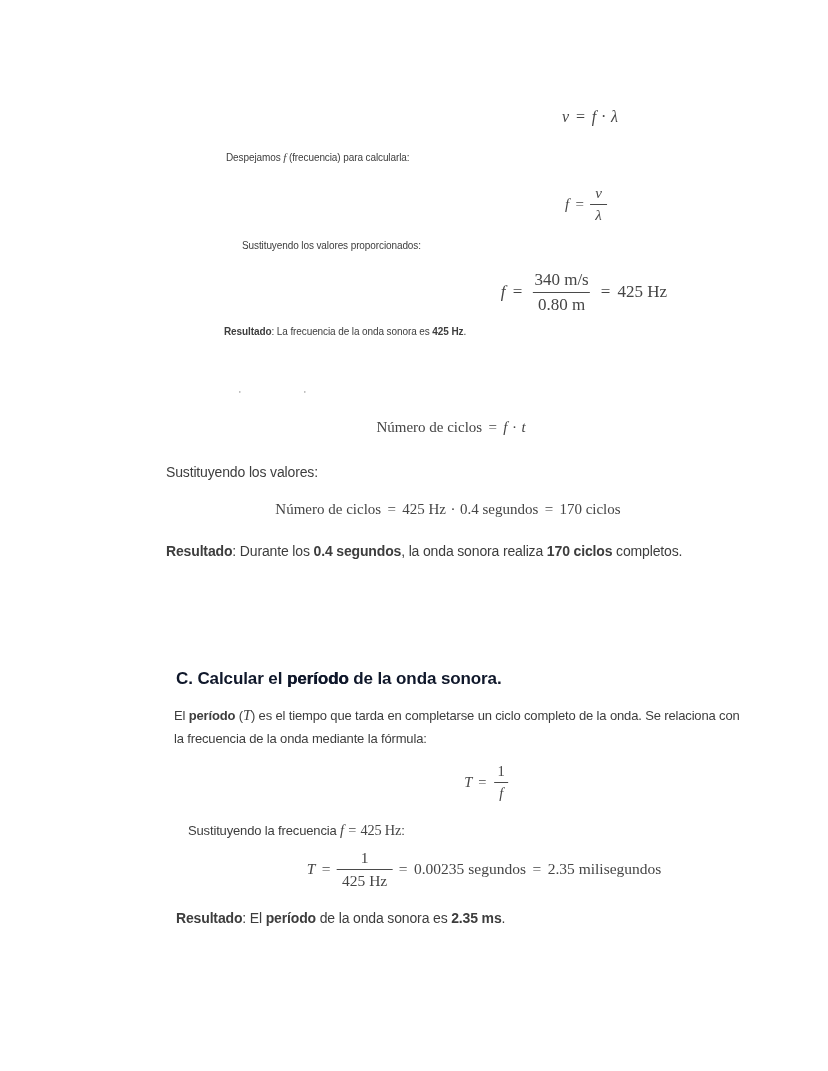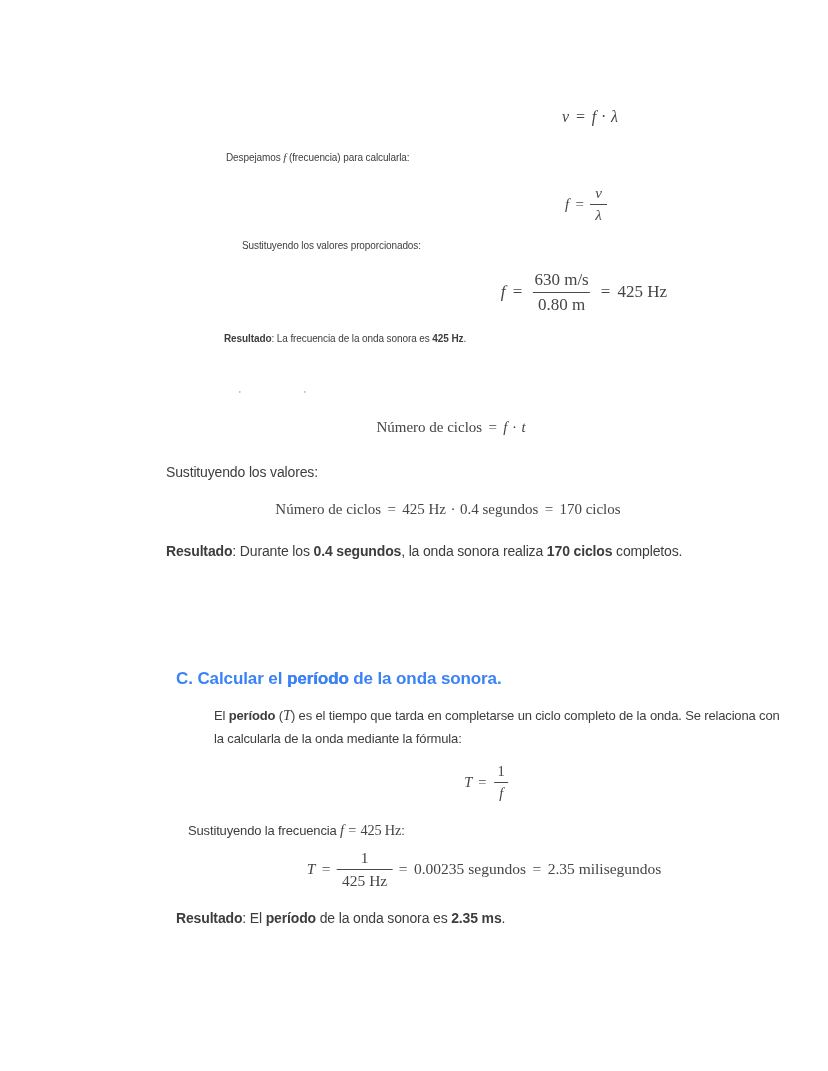--- a/index.html
+++ b/index.html
@@ -33,24 +33,24 @@
   .mi { font-style: italic; }
   .eq { margin: 0 0.42em; }
   .dot { margin: 0 0.30em; }
   .frac { display: inline-flex; flex-direction: column; align-items: center; line-height: 1.28; }
   .frac .num { padding: 0 5px 1px; }
   .frac .den { border-top: 1px solid #4a4a4a; padding: 1px 5px 0; }
 
   .imath { font-family: "Liberation Serif", "DejaVu Serif", serif; font-style: italic; font-size: 1.12em; color: #454545; }
   .iserif { font-family: "Liberation Serif", "DejaVu Serif", serif; font-size: 1.1em; color: #454545; }
 
-  .heading { font-size: 17px; font-weight: 700; color: #3b82f6; letter-spacing: -0.1px; }
+  .heading { font-size: 17px; font-weight: 700; color: #0f172a; letter-spacing: -0.1px; }
   .heading .xb { text-shadow: 0.4px 0 0 currentColor; }
 
-  .para { white-space: nowrap; line-height: 23px; margin-left: 40px; }
+  .para { white-space: nowrap; line-height: 23px; }
   .stray { font-size: 9px; color: #8a8a8a; }
 </style>
 </head>
 <body>
 
 <div class="page">
 
   <div class="mrow math" style="left:590px; top:108px; font-size:16px;">
     <span class="mi">v</span>
     <span class="eq">=</span>
@@ -73,28 +73,28 @@
   </div>
 
   <div class="abs sans s14" style="left:242px; top:240px;">
     <span>Sustituyendo los valores proporcionados:</span>
   </div>
 
   <div class="mrow math" style="left:584px; top:269px; font-size:17px;">
     <span class="mi">f</span>
     <span class="eq">=</span>
     <span class="frac">
-      <span class="num">630 m/s</span>
+      <span class="num">340 m/s</span>
       <span class="den">0.80 m</span>
     </span>
     <span class="eq">=</span>
     <span>425 Hz</span>
   </div>
 
-  <div class="abs sans s14" style="left:224px; top:333px;">
+  <div class="abs sans s14" style="left:224px; top:326px;">
     <b>Resultado</b><span>: La frecuencia de la onda sonora es </span><b>425 Hz</b><span>.</span>
   </div>
 
   <span class="abs stray" style="left:239px; top:389px;">'</span>
   <span class="abs stray" style="left:304px; top:389px;">'</span>
 
   <div class="mrow math" style="left:451px; top:419px; font-size:15px;">
     <span>Número de ciclos</span>
     <span class="eq">=</span>
     <span class="mi">f</span>
@@ -119,21 +119,21 @@
   <div class="abs sans s125" style="left:166px; top:543px;text-align:right;">
     <b>Resultado</b><span>: Durante los </span><b>0.4 segundos</b><span>, la onda sonora realiza </span><b>170 ciclos</b><span> completos.</span>
   </div>
 
   <div class="abs heading" style="left:176px; top:669px;">
     <span>C. Calcular el </span><span class="xb">período</span><span> de la onda sonora.</span>
   </div>
 
   <div class="abs sans s13 para" style="left:174px; top:704px;">
     <div><span>El </span><b>período</b><span> (</span><span class="imath">T</span><span>) es el tiempo que tarda en completarse un ciclo completo de la onda. Se relaciona con</span></div>
-    <div><span>la calcularla de la onda mediante la fórmula:</span></div>
+    <div><span>la frecuencia de la onda mediante la fórmula:</span></div>
   </div>
 
   <div class="mrow math" style="left:487px; top:762px; font-size:14.5px;">
     <span class="mi">T</span>
     <span class="eq">=</span>
     <span class="frac">
       <span class="num">1</span>
       <span class="den mi">f</span>
     </span>
   </div>

